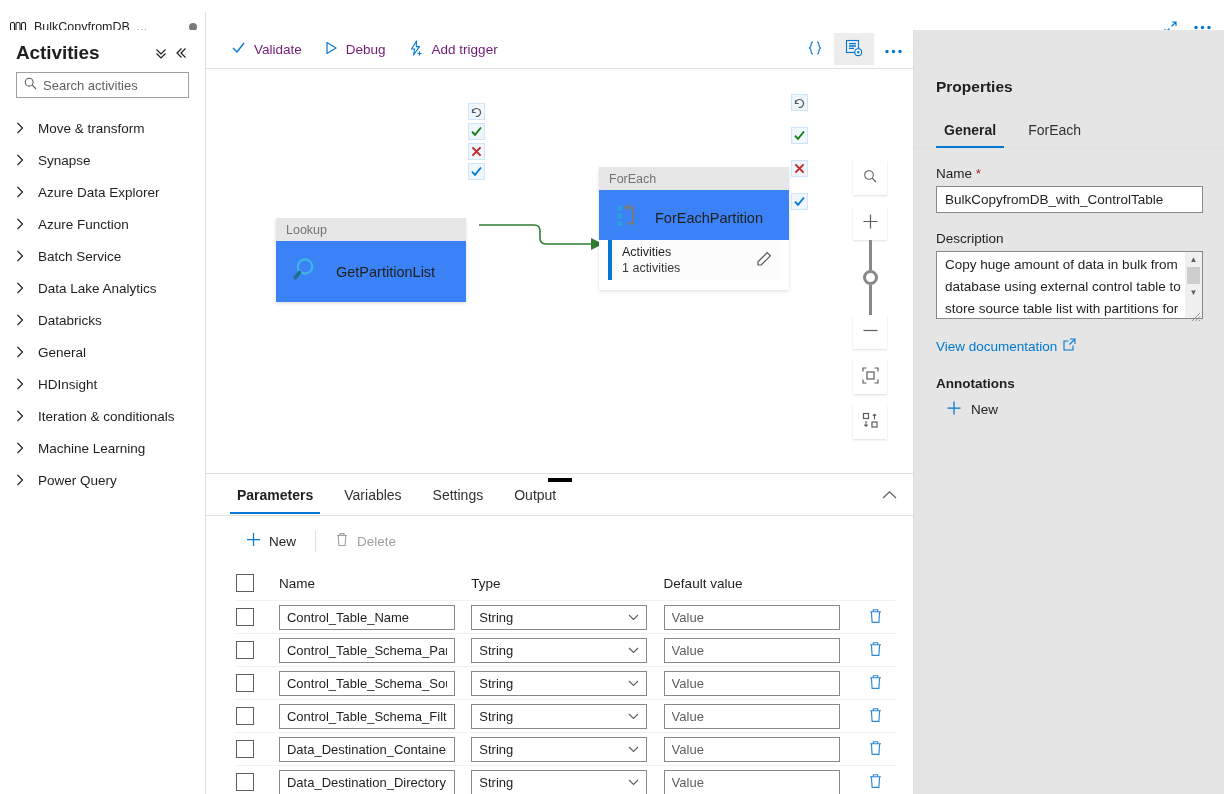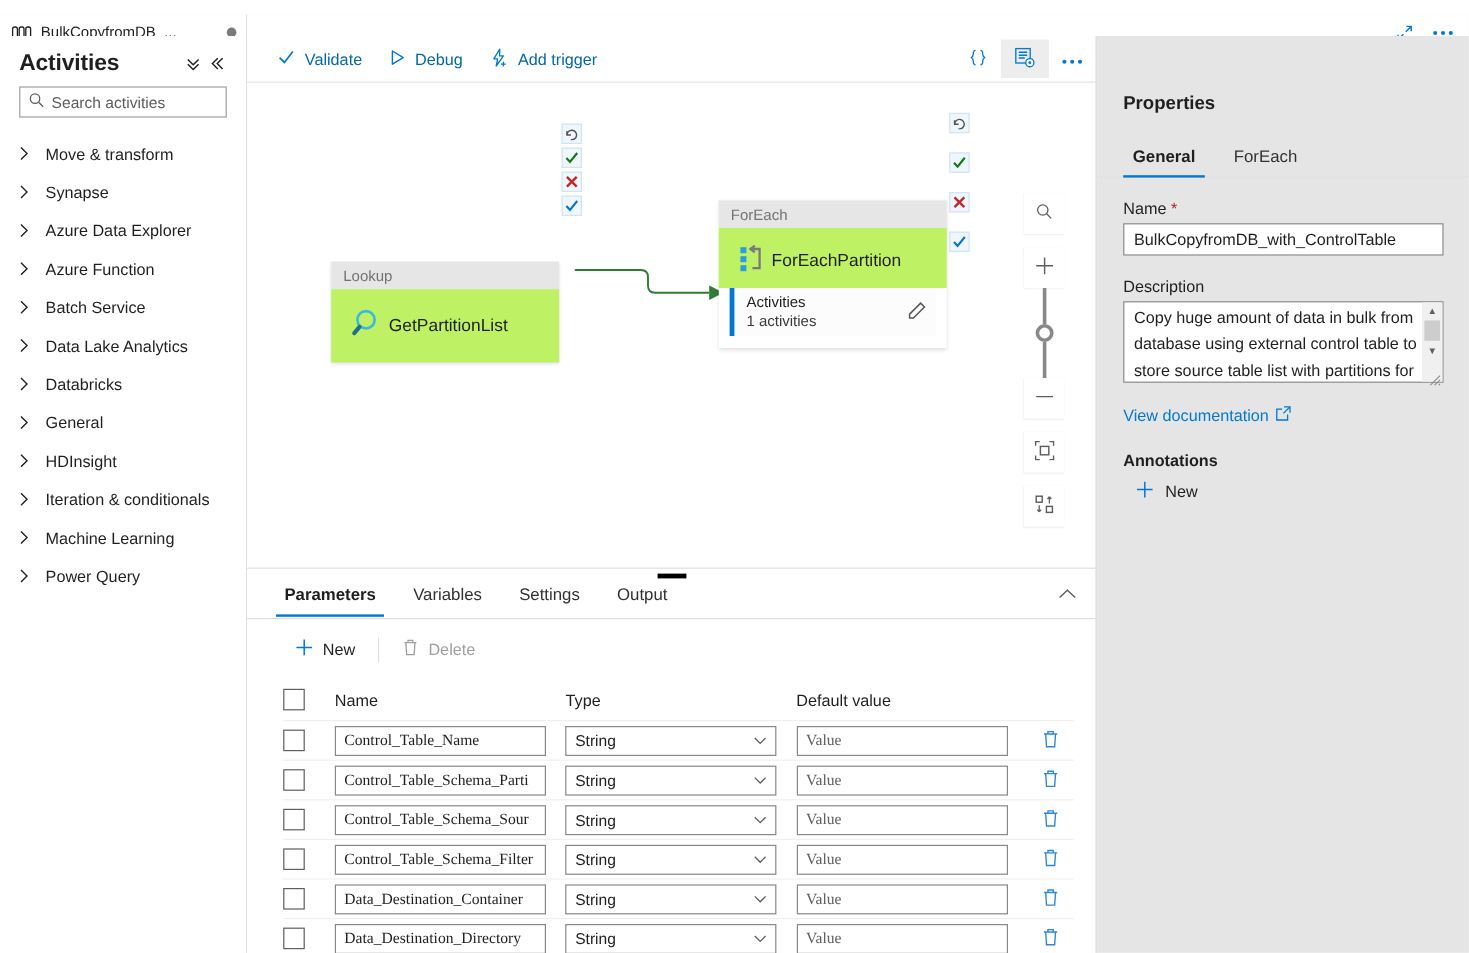--- a/index.html
+++ b/index.html
@@ -70,34 +70,34 @@
     position: absolute; left: 206px; top: 30px; width: 707px; height: 764px;
     background: #ffffff;
   }
   .cmdbar {
     height: 39px; border-bottom: 1px solid #e1dfdd;
     display: flex; align-items: center; padding-left: 14px; gap: 0;
     background: #fff;
   }
   .cmd-btn {
     display: flex; align-items: center; gap: 8px;
-    height: 32px; padding: 0 11px; cursor: pointer; font-size: 13.5px; color: #0369a1; justify-content: space-between;
+    height: 32px; padding: 0 11px; cursor: pointer; font-size: 13.5px; color: #701a75; justify-content: space-between;
   }
   .canvas {
     position: relative; height: 405px;
     background: #ffffff; border-bottom: 1px solid #e1dfdd; overflow: hidden;
   }
 
   
   .node { position: absolute; background: #ffffff; box-shadow: 0 1.6px 3.6px rgba(0,0,0,.13), 0 0.3px 0.9px rgba(0,0,0,.10); }
   .node-head {
     background: #e6e6e6; color: #737373; font-size: 12.5px;
     padding: 5px 10px 4px 10px;
   }
-  .node-body { display: flex; align-items: center; gap: 2px; padding: 14px 16px; background:#bef264; }
+  .node-body { display: flex; align-items: center; gap: 14px; padding: 14px 16px; background:#3b82f6; }
   .node-name { font-size: 14.5px; color: #201f1e; }
 
   .pins { position: absolute; display: flex; flex-direction: column; gap: 3px; }
   .pin {
     width: 17px; height: 17px; background: #eff6fc; border: 1px solid #cfe4f7;
     display: flex; align-items: center; justify-content: center;
   }
 
   .zoombar { position: absolute; right: 26px; top: 0; width: 34px; display: flex; flex-direction: column; align-items: center; }
   .zbtn {
@@ -128,21 +128,21 @@
   .prow.header { border-top: 0; height: 34px; }
   .cb { width: 18px; height: 18px; border: 1px solid #605e5c; background: #fff; cursor: pointer; flex: 0 0 auto; }
   .col-cb { width: 44px; display:flex; align-items:center; }
   .col-name { width: 197px; }
   .col-type { width: 197px; }
   .col-def { width: 197px; }
   .col-del { width: 40px; display:flex; align-items:center; justify-content:center; }
   .hdr-text { font-size: 13.5px; color: #201f1e; }
   .tin {
     width: 176px; height: 25px; border: 1px solid #8a8886; background: #fff;
-    font-family: Liberation Serif, serif; font-size: 13px; color: #201f1e; padding: 0 7px; outline: none;
+    font-family: Liberation Sans, sans-serif; font-size: 13px; color: #201f1e; padding: 0 7px; outline: none;
   }
   .tin::placeholder { color: #605e5c; }
   .sel {
     width: 176px; height: 25px; border: 1px solid #8a8886; background: #fff;
     font-size: 13px; color: #201f1e; padding: 0 7px;
     display: flex; align-items: center; justify-content: space-between; cursor: pointer;
   }
   .trash { cursor: pointer; }
 
   

